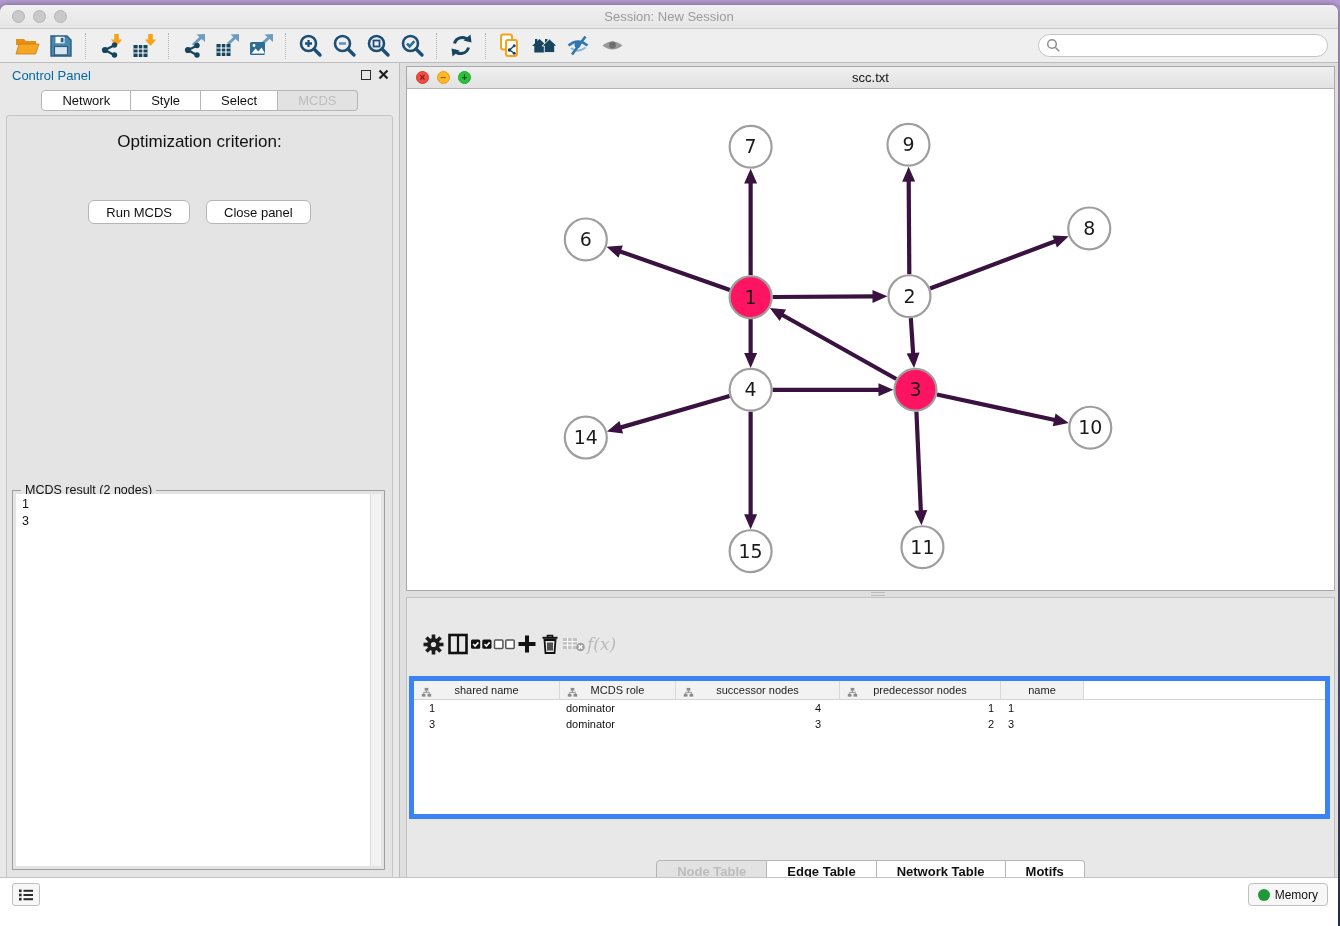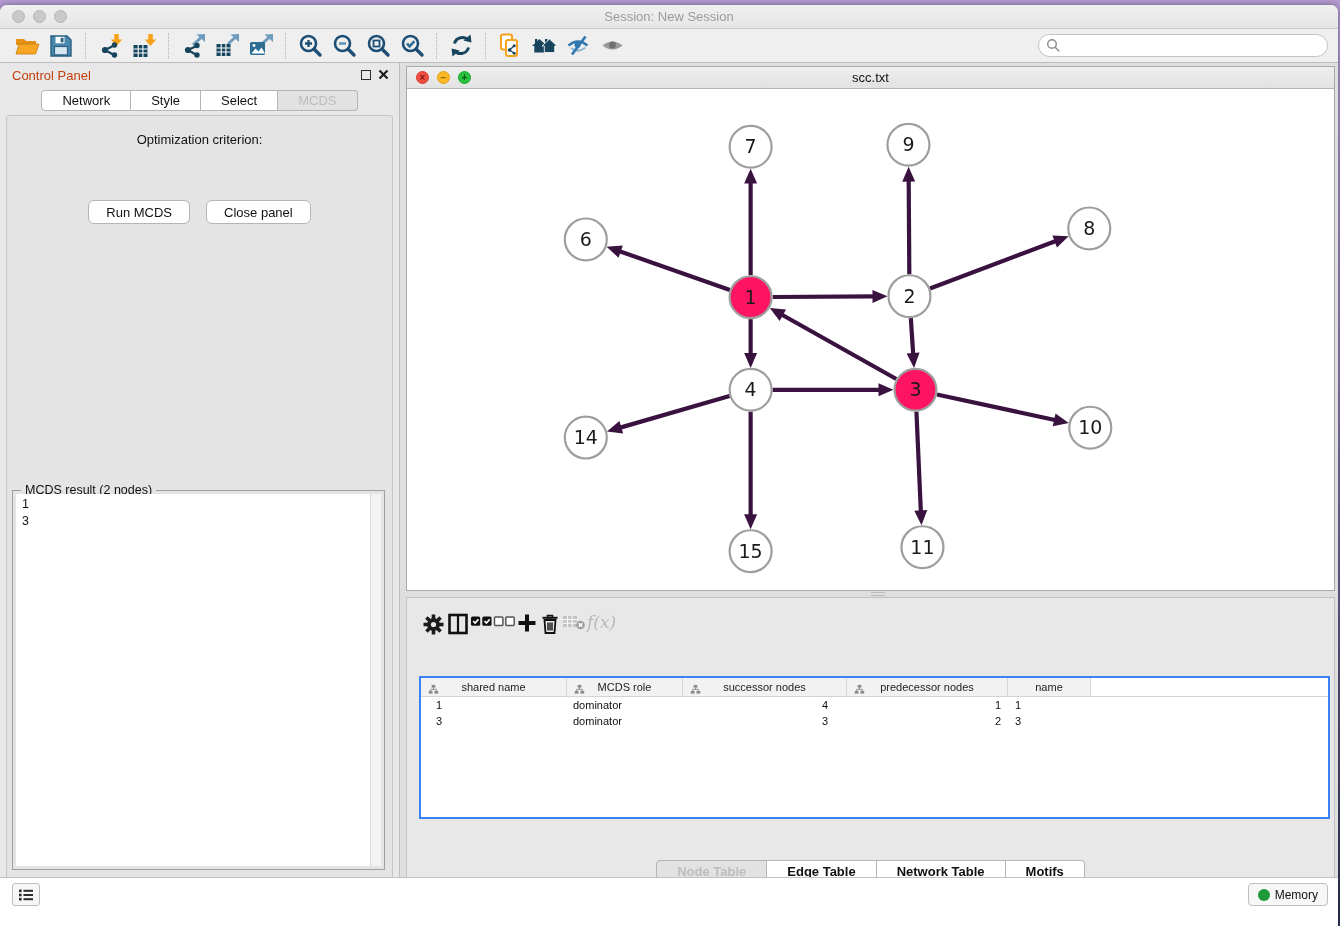--- a/index.html
+++ b/index.html
@@ -20,31 +20,31 @@
   .search-wrap { margin-left:auto; position:relative; width:290px; height:23px; }
   .search-wrap input { width:100%; height:100%; border:1px solid #c3c3c3; border-radius:12px; background:#fff; padding:0 10px 0 26px; font-size:12px; outline:none; }
   .search-mag { position:absolute; left:8px; top:4px; }
 
   
   .main { position:absolute; top:58px; left:0; right:0; bottom:33px; background:#dfdfdf; }
 
   
   .control-panel { position:absolute; left:0; top:0; width:400px; bottom:0; background:#e8e8e8; border-right:1px solid #bdbdbd; }
   .panel-header { position:relative; height:24px; }
-  .panel-title { position:absolute; left:12px; top:5px; font-size:13px; color:#c2410c; }
+  .panel-title { position:absolute; left:12px; top:5px; font-size:13px; color:#0369a1; }
   .panel-btns { position:absolute; right:10px; top:6px; display:flex; gap:7px; align-items:center; }
   .float-box { width:10px; height:10px; border:1.6px solid #2b2b2b; }
   .tabs-row { position:absolute; top:27px; left:0; right:0; display:flex; justify-content:center; }
   .seg-tabs { display:flex; }
   .seg { height:21px; padding:0 20px; font-size:13px; line-height:20px; background:#fff; border:1px solid #b5b5b5; border-left:none; color:#111; cursor:default; }
   .seg:first-child { border-left:1px solid #b5b5b5; border-radius:4px 0 0 4px; }
   .seg:last-child { border-radius:0 4px 4px 0; }
   .seg.sel { background:#e2e2e2; color:#bdbdbd; }
   .tab-content { position:absolute; left:6px; right:6px; top:52px; bottom:10px; background:#e4e4e4; border:1px solid #c6c6c6; border-radius:3px; }
-  .opt-label { position:absolute; top:16px; left:0; right:0; text-align:center; font-size:13px; color:#111; }
+  .opt-label { position:absolute; top:16px; left:0; right:0; text-align:center; font-size:17px; color:#111; }
   .dropdown { position:absolute; top:42px; left:32px; right:36px; height:24px; background:#fff; border:1px solid #b5b5b5; border-radius:6px; font-size:13px; line-height:22px; padding-left:11px; color:#111; }
   .dd-stepper { position:absolute; right:8px; top:4px; display:flex; flex-direction:column; gap:3px; align-items:center; }
   .tri-up { width:0; height:0; border-left:4px solid transparent; border-right:4px solid transparent; border-bottom:5px solid #444; }
   .tri-dn { width:0; height:0; border-left:4px solid transparent; border-right:4px solid transparent; border-top:5px solid #444; }
   .btn-row { position:absolute; top:84px; left:0; right:0; display:flex; justify-content:center; gap:16px; }
   .mac-btn { height:24px; padding:0 17px; background:#fff; border:1px solid #b5b5b5; border-radius:6px; font-size:13px; color:#111; font-family:"Liberation Sans",sans-serif; }
   .result-box { position:absolute; left:5px; right:7px; top:374px; bottom:12px; border:1px solid #9f9f9f; }
   .result-legend { position:absolute; top:-8px; left:8px; background:#e4e4e4; padding:0 4px; font-size:12.5px; color:#111; }
   .result-list { position:absolute; inset:3px; background:#fff; font-size:12.5px; color:#111; padding:2px 6px; line-height:17px; }
   .result-scroll { position:absolute; top:3px; bottom:3px; right:3px; width:11px; background:#f3f3f3; border-left:1px solid #dcdcdc; }
@@ -57,24 +57,24 @@
   .nl { width:13px; height:13px; border-radius:50%; font-size:10px; font-weight:bold; text-align:center; line-height:12px; }
   .nl.red { background:#f14e43; border:1px solid #d8392f; color:#7d1a12; }
   .nl.yel { background:#fcb827; border:1px solid #e0a014; color:#8e6400; }
   .nl.grn { background:#28c23e; border:1px solid #1da930; color:#0b5c18; }
   .net-title { position:absolute; left:0; right:0; top:3px; text-align:center; font-size:13px; color:#111; }
   .net-canvas { position:absolute; left:0; right:0; top:22px; bottom:0; }
   .h-splitter { position:absolute; left:50%; top:529px; width:14px; height:4px; border-top:1px solid #bbb; border-bottom:1px solid #bbb; }
 
   
   .table-panel { position:absolute; left:1px; right:1px; top:534px; height:291px; background:#e8e8e8; border:1px solid #c2c2c2; }
-  .tp-toolbar { position:absolute; top:14px; left:14px; height:40px; display:flex; align-items:flex-start; }
+  .tp-toolbar { position:absolute; top:26px; left:14px; height:40px; display:flex; align-items:center; }
   .tp-btn { display:flex; align-items:center; justify-content:center; }
   .fx-label { font-family:"DejaVu Serif", serif; font-style:italic; font-size:17px; color:#b9b9b9; }
-  .data-table { position:absolute; left:2px; right:4px; top:78px; height:143px; background:#fff; border:2px solid #3b82f6; overflow:hidden;margin-left:10px; }
+  .data-table { position:absolute; left:2px; right:4px; top:78px; height:143px; background:#fff; border:5px solid #3b82f6; overflow:hidden; }
   .tr { display:grid; grid-template-columns:146px 116px 164px 161px 83px 1fr; }
   .thead { background:#f2f2f2; border-bottom:1px solid #d4d4d4; height:19px; }
   .th { position:relative; border-right:1px solid #d8d8d8; font-size:11px; color:#222; text-align:center; line-height:18px; }
   .th:last-child { border-right:none; background:#fff; }
   .th .col-icon { position:absolute; left:7px; top:4px; }
   .trow { height:16px; }
   .td { font-size:11px; color:#111; line-height:16px; white-space:nowrap; }
   .td.c0 { padding-left:15px; }
   .td.c1 { padding-left:6px; }
   .td.c2 { text-align:right; padding-right:19px; }

